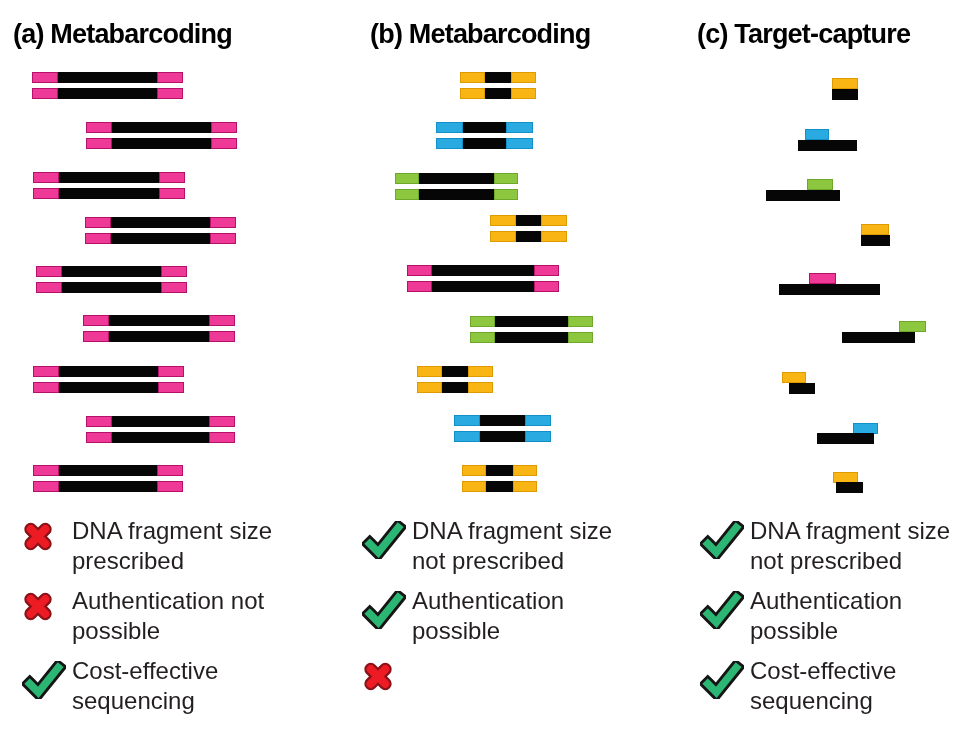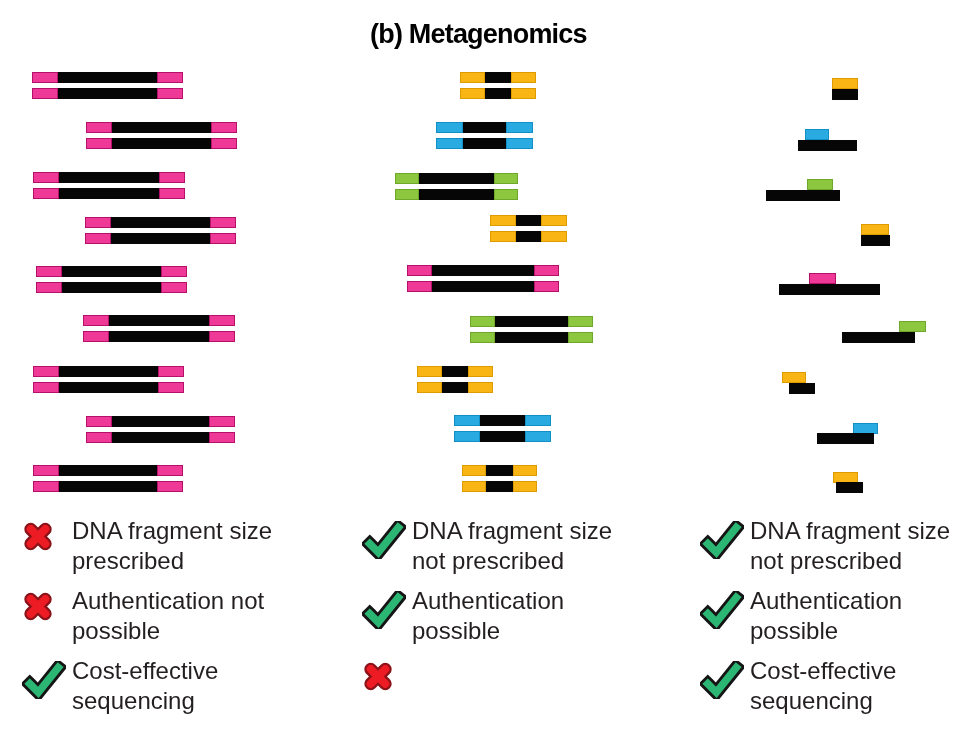--- a/index.html
+++ b/index.html
@@ -41,21 +41,23 @@
     font-size:24px;
     line-height:30px;
     color:#231F20;
     white-space:nowrap;
   }
 </style>
 </head>
 <body>
 
 <div id="canvas">
-  <div class="col-title" id="title-b">(b) Metagenomics</div>
+  <div class="col-title" id="title-a">(a) Metabarcoding</div>
+  <div class="col-title" id="title-b">(b) Metabarcoding</div>
+  <div class="col-title" id="title-c">(c) Target-capture</div>
 
   <div id="fragments-layer">
       <div class="pair" style="left: 32px; top: 72px; width: 151px;">
         <div class="bar">
           <span class="end" style="width:26px;background:#EE3A96;border:1px solid #B5106C;"></span>
           <span class="mid" style="background:#060606;"></span>
           <span class="end" style="width:26px;background:#EE3A96;border:1px solid #B5106C;"></span>
         </div>
         <div class="bar">
           <span class="end" style="width:26px;background:#EE3A96;border:1px solid #B5106C;"></span>

